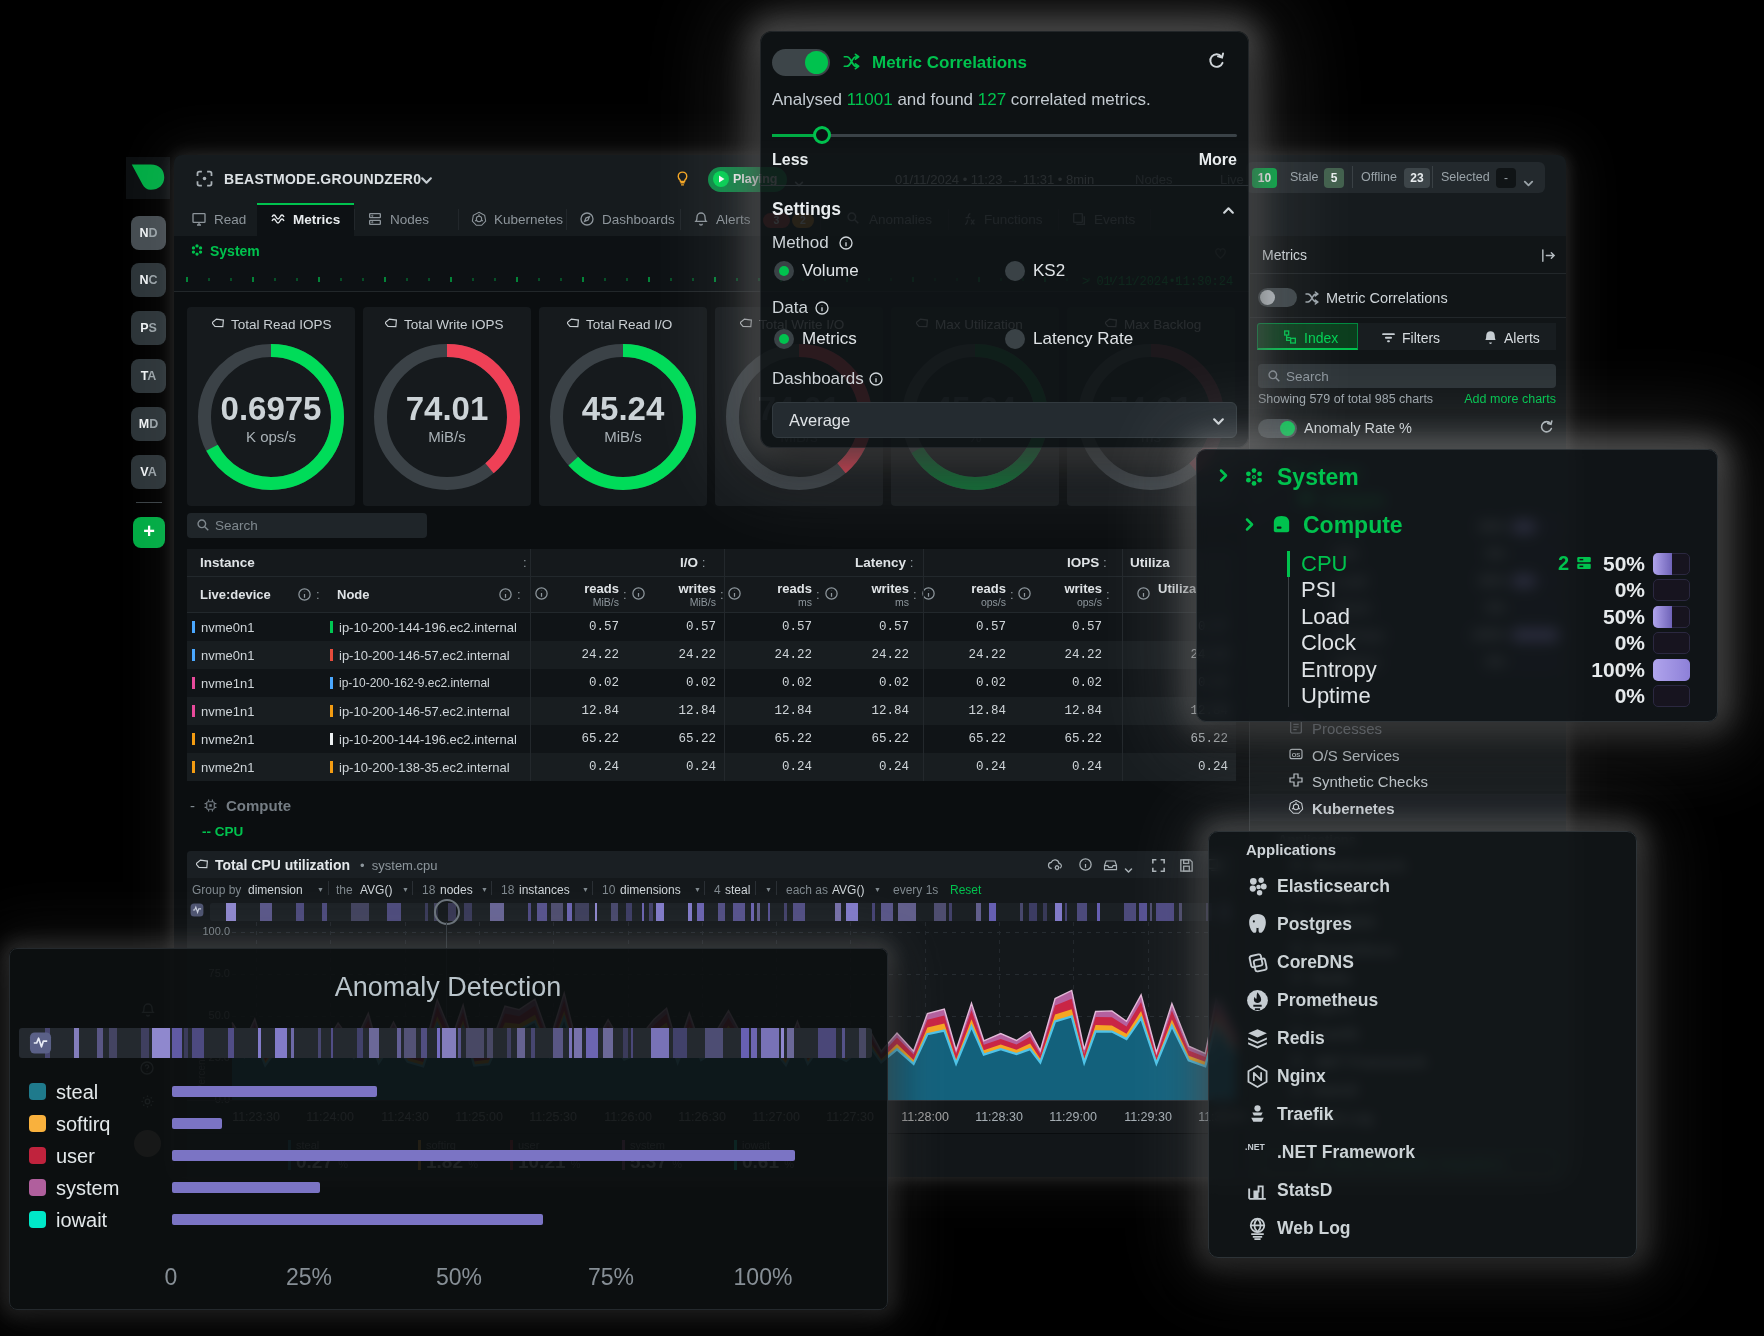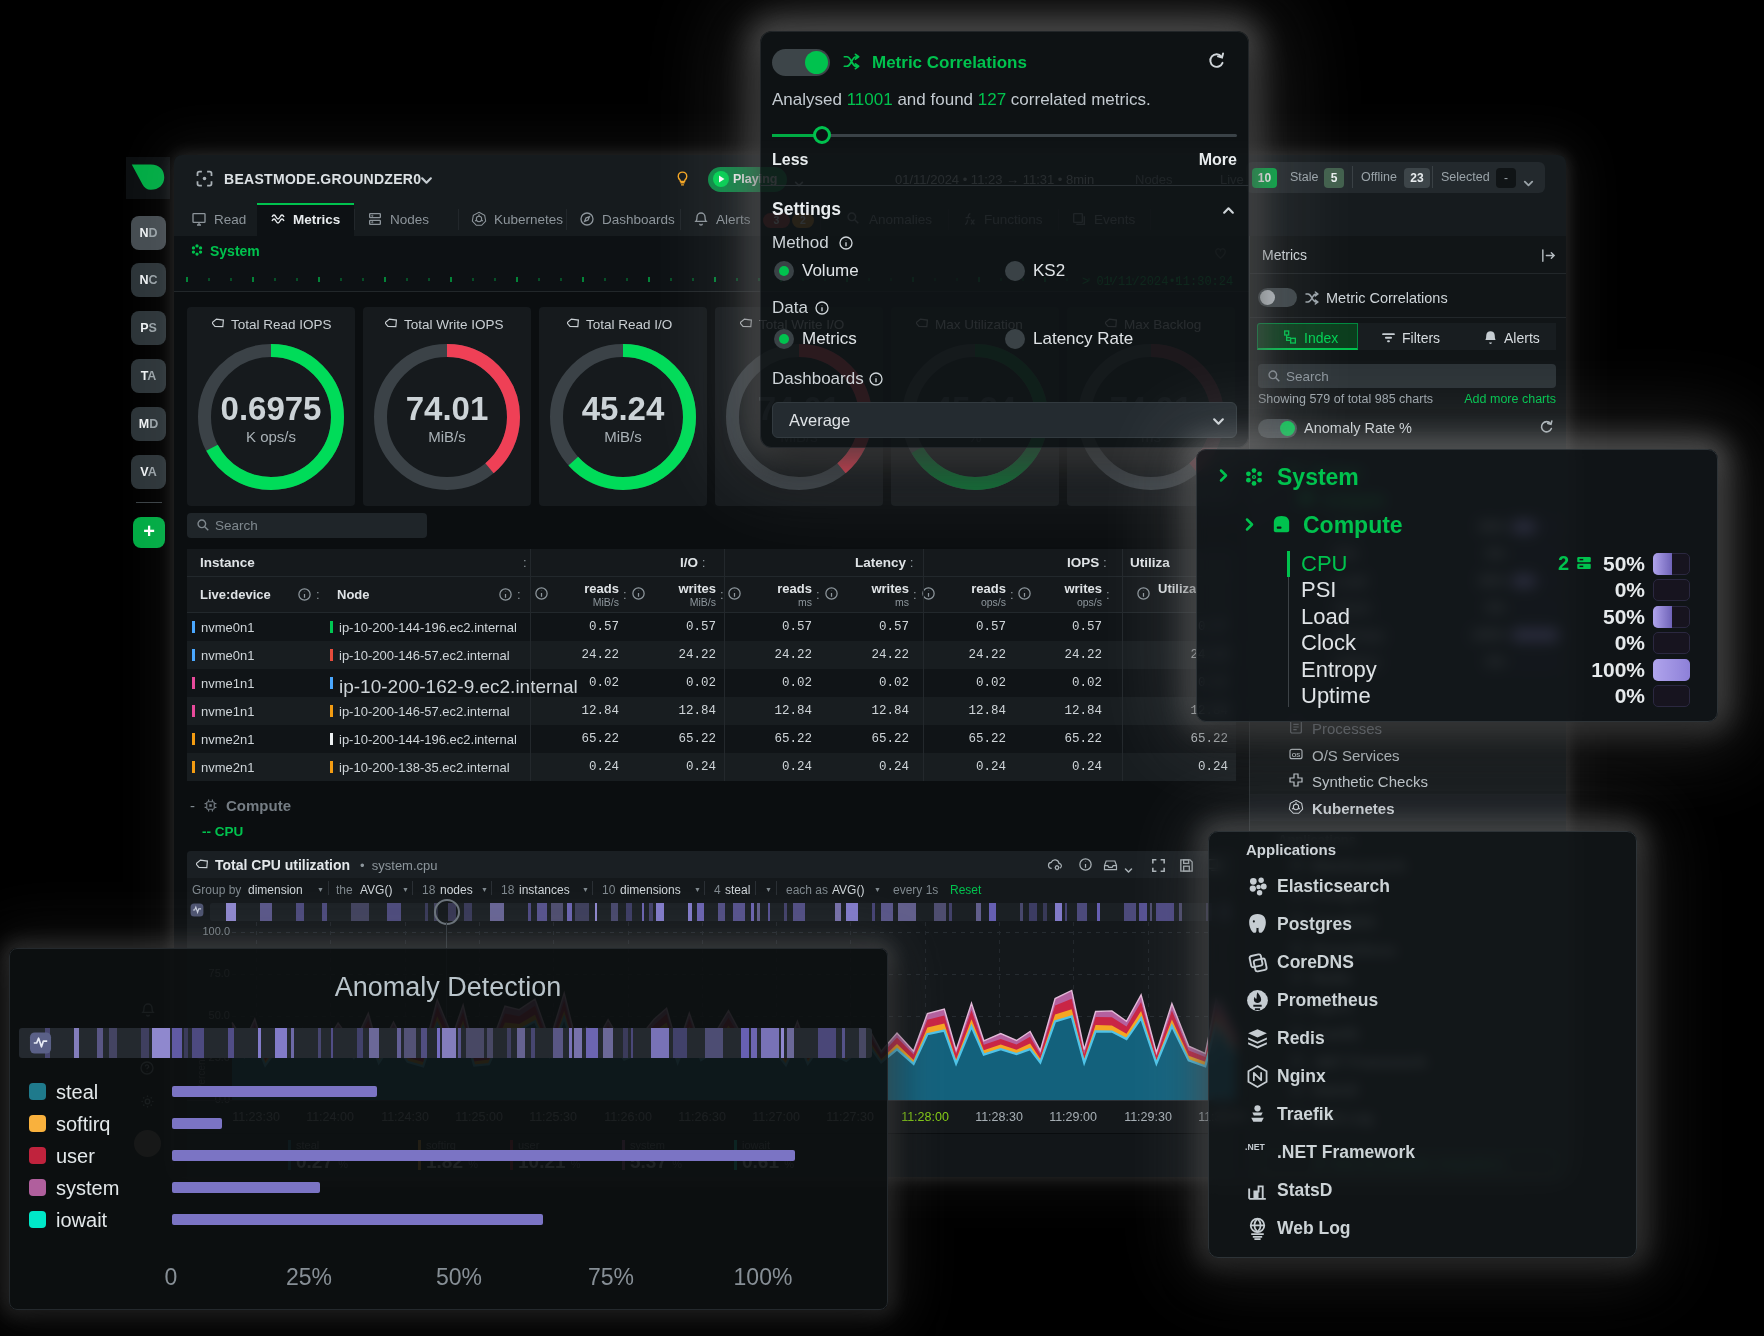--- a/index.html
+++ b/index.html
@@ -349,21 +349,21 @@
 <div class="abs" style="left:646px;top:648px;width:70px;text-align:right;font-size:12.5px;font-family:'Liberation Mono',monospace;color:#ced4d8;">24.22</div>
 <div class="abs" style="left:742px;top:648px;width:70px;text-align:right;font-size:12.5px;font-family:'Liberation Mono',monospace;color:#ced4d8;">24.22</div>
 <div class="abs" style="left:839px;top:648px;width:70px;text-align:right;font-size:12.5px;font-family:'Liberation Mono',monospace;color:#ced4d8;">24.22</div>
 <div class="abs" style="left:936px;top:648px;width:70px;text-align:right;font-size:12.5px;font-family:'Liberation Mono',monospace;color:#ced4d8;">24.22</div>
 <div class="abs" style="left:1032px;top:648px;width:70px;text-align:right;font-size:12.5px;font-family:'Liberation Mono',monospace;color:#ced4d8;">24.22</div>
 <div class="abs" style="left:1158px;top:648px;width:70px;text-align:right;font-size:12.5px;font-family:'Liberation Mono',monospace;color:#ced4d8;">24.22</div>
 <div class="abs" style="left:187px;top:669px;width:1049px;height:28px;background:#101417;"></div>
 <div class="abs" style="left:192px;top:677px;width:3px;height:12px;background:#e84a9b;"></div>
 <div class="abs" style="left:201px;top:676px;font-size:13px;color:#ced4d8;">nvme1n1</div>
 <div class="abs" style="left:330px;top:677px;width:3px;height:12px;background:#4aa8ff;"></div>
-<div class="abs" style="left:339px;top:676px;font-size:19px;color:#ced4d8;">ip-10-200-162-9.ec2.internal</div>
+<div class="abs" style="left:339px;top:676px;font-size:12px;color:#ced4d8;">ip-10-200-162-9.ec2.internal</div>
 <div class="abs" style="left:549px;top:676px;width:70px;text-align:right;font-size:12.5px;font-family:'Liberation Mono',monospace;color:#ced4d8;">0.02</div>
 <div class="abs" style="left:646px;top:676px;width:70px;text-align:right;font-size:12.5px;font-family:'Liberation Mono',monospace;color:#ced4d8;">0.02</div>
 <div class="abs" style="left:742px;top:676px;width:70px;text-align:right;font-size:12.5px;font-family:'Liberation Mono',monospace;color:#ced4d8;">0.02</div>
 <div class="abs" style="left:839px;top:676px;width:70px;text-align:right;font-size:12.5px;font-family:'Liberation Mono',monospace;color:#ced4d8;">0.02</div>
 <div class="abs" style="left:936px;top:676px;width:70px;text-align:right;font-size:12.5px;font-family:'Liberation Mono',monospace;color:#ced4d8;">0.02</div>
 <div class="abs" style="left:1032px;top:676px;width:70px;text-align:right;font-size:12.5px;font-family:'Liberation Mono',monospace;color:#ced4d8;">0.02</div>
 <div class="abs" style="left:1158px;top:676px;width:70px;text-align:right;font-size:12.5px;font-family:'Liberation Mono',monospace;color:#ced4d8;">0.02</div>
 <div class="abs" style="left:187px;top:697px;width:1049px;height:28px;background:#181d20;"></div>
 <div class="abs" style="left:192px;top:705px;width:3px;height:12px;background:#e84a9b;"></div>
 <div class="abs" style="left:201px;top:704px;font-size:13px;color:#ced4d8;">nvme1n1</div>
@@ -561,21 +561,21 @@
 <div class="abs" style="left:523px;top:1110px;width:60px;text-align:center;font-size:12.5px;color:#a6aeb4;">11:25:30</div>
 <div class="abs" style="left:628px;top:922px;width:1px;height:178px;background:repeating-linear-gradient(180deg,#23282d 0 4px,transparent 4px 9px);"></div>
 <div class="abs" style="left:598px;top:1110px;width:60px;text-align:center;font-size:12.5px;color:#a6aeb4;">11:26:00</div>
 <div class="abs" style="left:702px;top:922px;width:1px;height:178px;background:repeating-linear-gradient(180deg,#23282d 0 4px,transparent 4px 9px);"></div>
 <div class="abs" style="left:672px;top:1110px;width:60px;text-align:center;font-size:12.5px;color:#a6aeb4;">11:26:30</div>
 <div class="abs" style="left:776px;top:922px;width:1px;height:178px;background:repeating-linear-gradient(180deg,#23282d 0 4px,transparent 4px 9px);"></div>
 <div class="abs" style="left:746px;top:1110px;width:60px;text-align:center;font-size:12.5px;color:#a6aeb4;">11:27:00</div>
 <div class="abs" style="left:850px;top:922px;width:1px;height:178px;background:repeating-linear-gradient(180deg,#23282d 0 4px,transparent 4px 9px);"></div>
 <div class="abs" style="left:820px;top:1110px;width:60px;text-align:center;font-size:12.5px;color:#a6aeb4;">11:27:30</div>
 <div class="abs" style="left:925px;top:922px;width:1px;height:178px;background:repeating-linear-gradient(180deg,#23282d 0 4px,transparent 4px 9px);"></div>
-<div class="abs" style="left:895px;top:1110px;width:60px;text-align:center;font-size:12.5px;color:#84cc16;">11:28:00</div>
+<div class="abs" style="left:895px;top:1110px;width:60px;text-align:center;font-size:12.5px;color:#a3a3a3;">11:28:00</div>
 <div class="abs" style="left:999px;top:922px;width:1px;height:178px;background:repeating-linear-gradient(180deg,#23282d 0 4px,transparent 4px 9px);"></div>
 <div class="abs" style="left:969px;top:1110px;width:60px;text-align:center;font-size:12.5px;color:#a6aeb4;">11:28:30</div>
 <div class="abs" style="left:1073px;top:922px;width:1px;height:178px;background:repeating-linear-gradient(180deg,#23282d 0 4px,transparent 4px 9px);"></div>
 <div class="abs" style="left:1043px;top:1110px;width:60px;text-align:center;font-size:12.5px;color:#a6aeb4;">11:29:00</div>
 <div class="abs" style="left:1148px;top:922px;width:1px;height:178px;background:repeating-linear-gradient(180deg,#23282d 0 4px,transparent 4px 9px);"></div>
 <div class="abs" style="left:1118px;top:1110px;width:60px;text-align:center;font-size:12.5px;color:#a6aeb4;">11:29:30</div>
 <div class="abs" style="left:1222px;top:922px;width:1px;height:178px;background:repeating-linear-gradient(180deg,#23282d 0 4px,transparent 4px 9px);"></div>
 <div class="abs" style="left:1192px;top:1110px;width:60px;text-align:center;font-size:12.5px;color:#a6aeb4;">11:30:00</div>
 <svg class="abs" style="left:0;top:0;" width="1764" height="1336">
     <polygon points="232.0,1100.0 232.0,1022.5 244.3,1041.7 254.8,1018.9 265.2,1053.0 278.2,1031.0 291.2,1040.1 302.7,1028.5 316.8,1036.2 327.1,1041.0 338.1,1023.0 353.8,1044.6 368.3,1013.3 378.8,1050.5 393.5,1022.1 407.6,1049.5 423.2,1053.1 437.2,999.8 452.3,1036.6 463.1,1004.9 474.2,1051.7 488.9,1050.5 505.0,1006.2 519.2,1009.7 535.0,999.2 549.7,1040.5 564.2,993.1 576.2,1041.6 586.4,1027.4 597.2,1039.3 608.1,1019.6 624.2,1047.2 638.0,1039.2 654.1,1019.2 666.6,1008.2 677.7,1048.1 689.3,1013.2 701.1,1047.2 713.7,1035.4 728.5,1010.7 743.3,1038.4 758.7,1031.9 771.5,1029.8 785.9,1051.9 797.4,1021.2 807.8,1050.6 818.5,1033.8 834.6,1042.4 846.3,1049.1 857.2,1036.7 870.5,1031.4 881.2,1051.3 897.0,1033.1 913.6,1051.1 927.4,1013.5 944.3,1009.0 956.1,1050.1 971.5,1003.3 983.8,1040.8 1000.7,1033.6 1016.5,1040.5 1030.1,1031.5 1040.3,1050.6 1055.1,998.5 1071.7,990.4 1084.2,1049.6 1095.6,1011.5 1111.9,1010.9 1126.5,1021.3 1141.1,994.8 1156.4,1052.4 1171.9,1003.7 1188.7,1046.1 1205.3,1053.4 1216.2,999.0 1236.0,1039.5 1236.0,1100.0" fill="#b4619f"></polygon>

